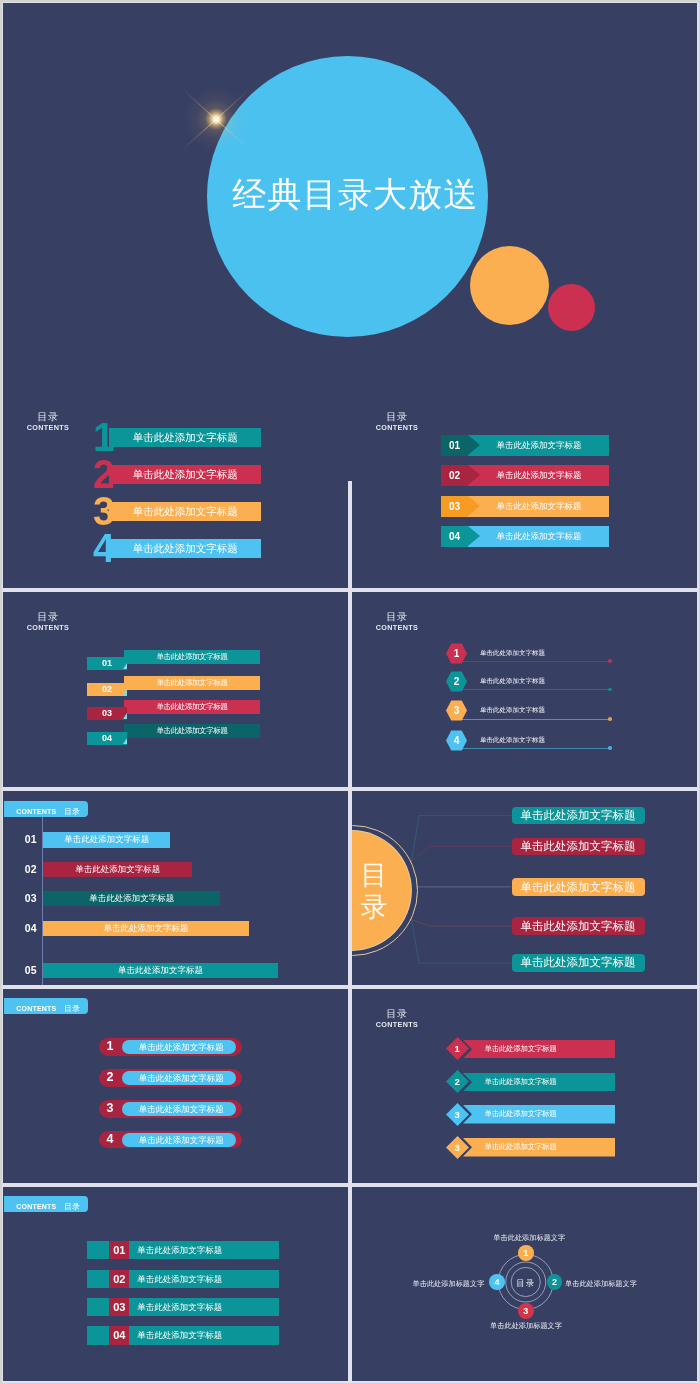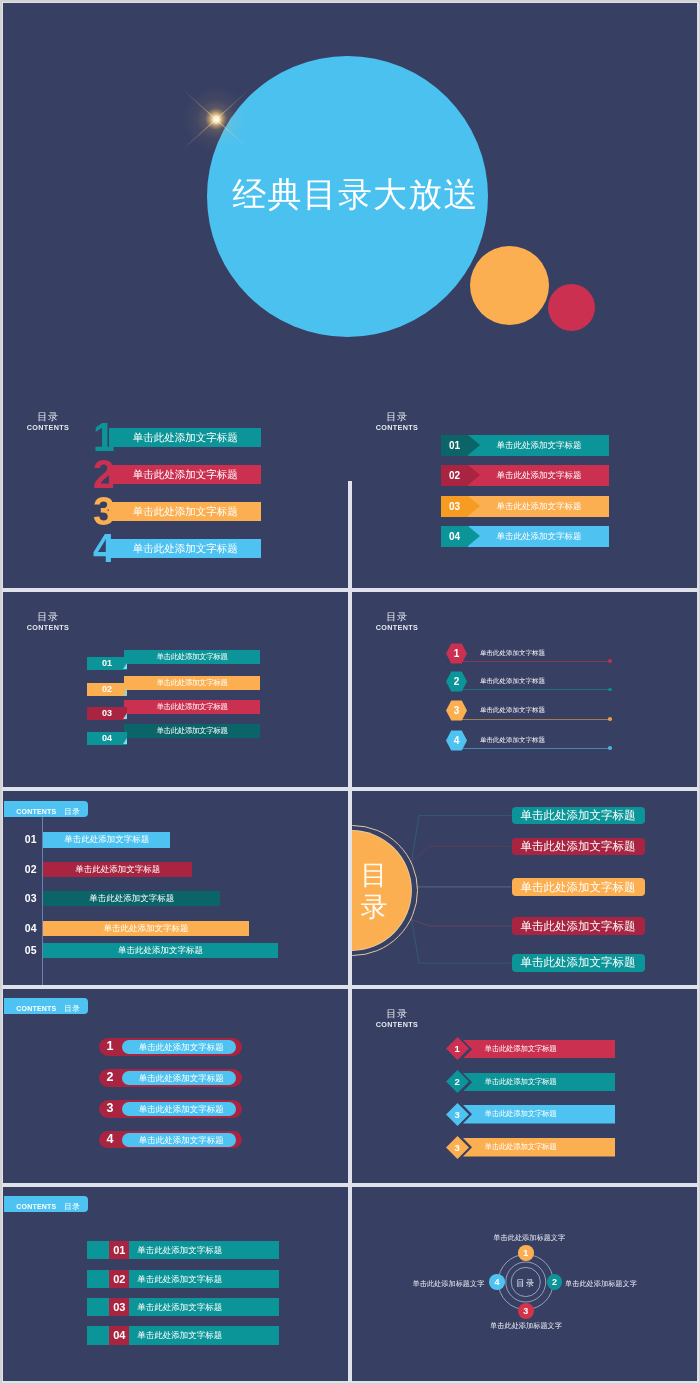--- a/index.html
+++ b/index.html
@@ -289,21 +289,21 @@
     <span class="s5bar bartext" style="width:149.1px;height:15.0px;line-height:15.0px;background:#a82440;">单击此处添加文字标题</span>
   </div>
   <div class="s5row" style="top:100.3px;height:14.7px;">
     <span class="s5num" style="line-height:14.7px;">03</span>
     <span class="s5bar bartext" style="width:177.0px;height:14.7px;line-height:14.7px;background:#0a6468;">单击此处添加文字标题</span>
   </div>
   <div class="s5row" style="top:129.5px;height:15.0px;">
     <span class="s5num" style="line-height:15.0px;">04</span>
     <span class="s5bar bartext" style="width:205.6px;height:15.0px;line-height:15.0px;background:#fbaf50;">单击此处添加文字标题</span>
   </div>
-  <div class="s5row" style="top:152px;height:32px;">
+  <div class="s5row" style="top:172px;height:32px;">
     <span class="s5num" style="line-height:14.7px;">05</span>
     <span class="s5bar bartext" style="width:234.6px;height:14.7px;line-height:14.7px;background:#0c9599;">单击此处添加文字标题</span>
   </div>
 </div>
 
 <div class="slide s6" style="left:352px;top:791px;width:345px;height:194px;">
   <svg class="s6svg" width="345" height="194" viewBox="0 0 345 194">
     <polyline points="59.2,72.8 67.1,24.4 159.4,24.4" fill="none" stroke="#2f7580" stroke-width="0.6" opacity="0.85"></polyline>
     <polyline points="58.5,71.3 77.7,55.3 159.4,55.3" fill="none" stroke="#77404f" stroke-width="0.6" opacity="0.85"></polyline>
     <polyline points="65.0,95.9 159.4,95.9" fill="none" stroke="#898ca8" stroke-width="0.6" opacity="0.85"></polyline>

